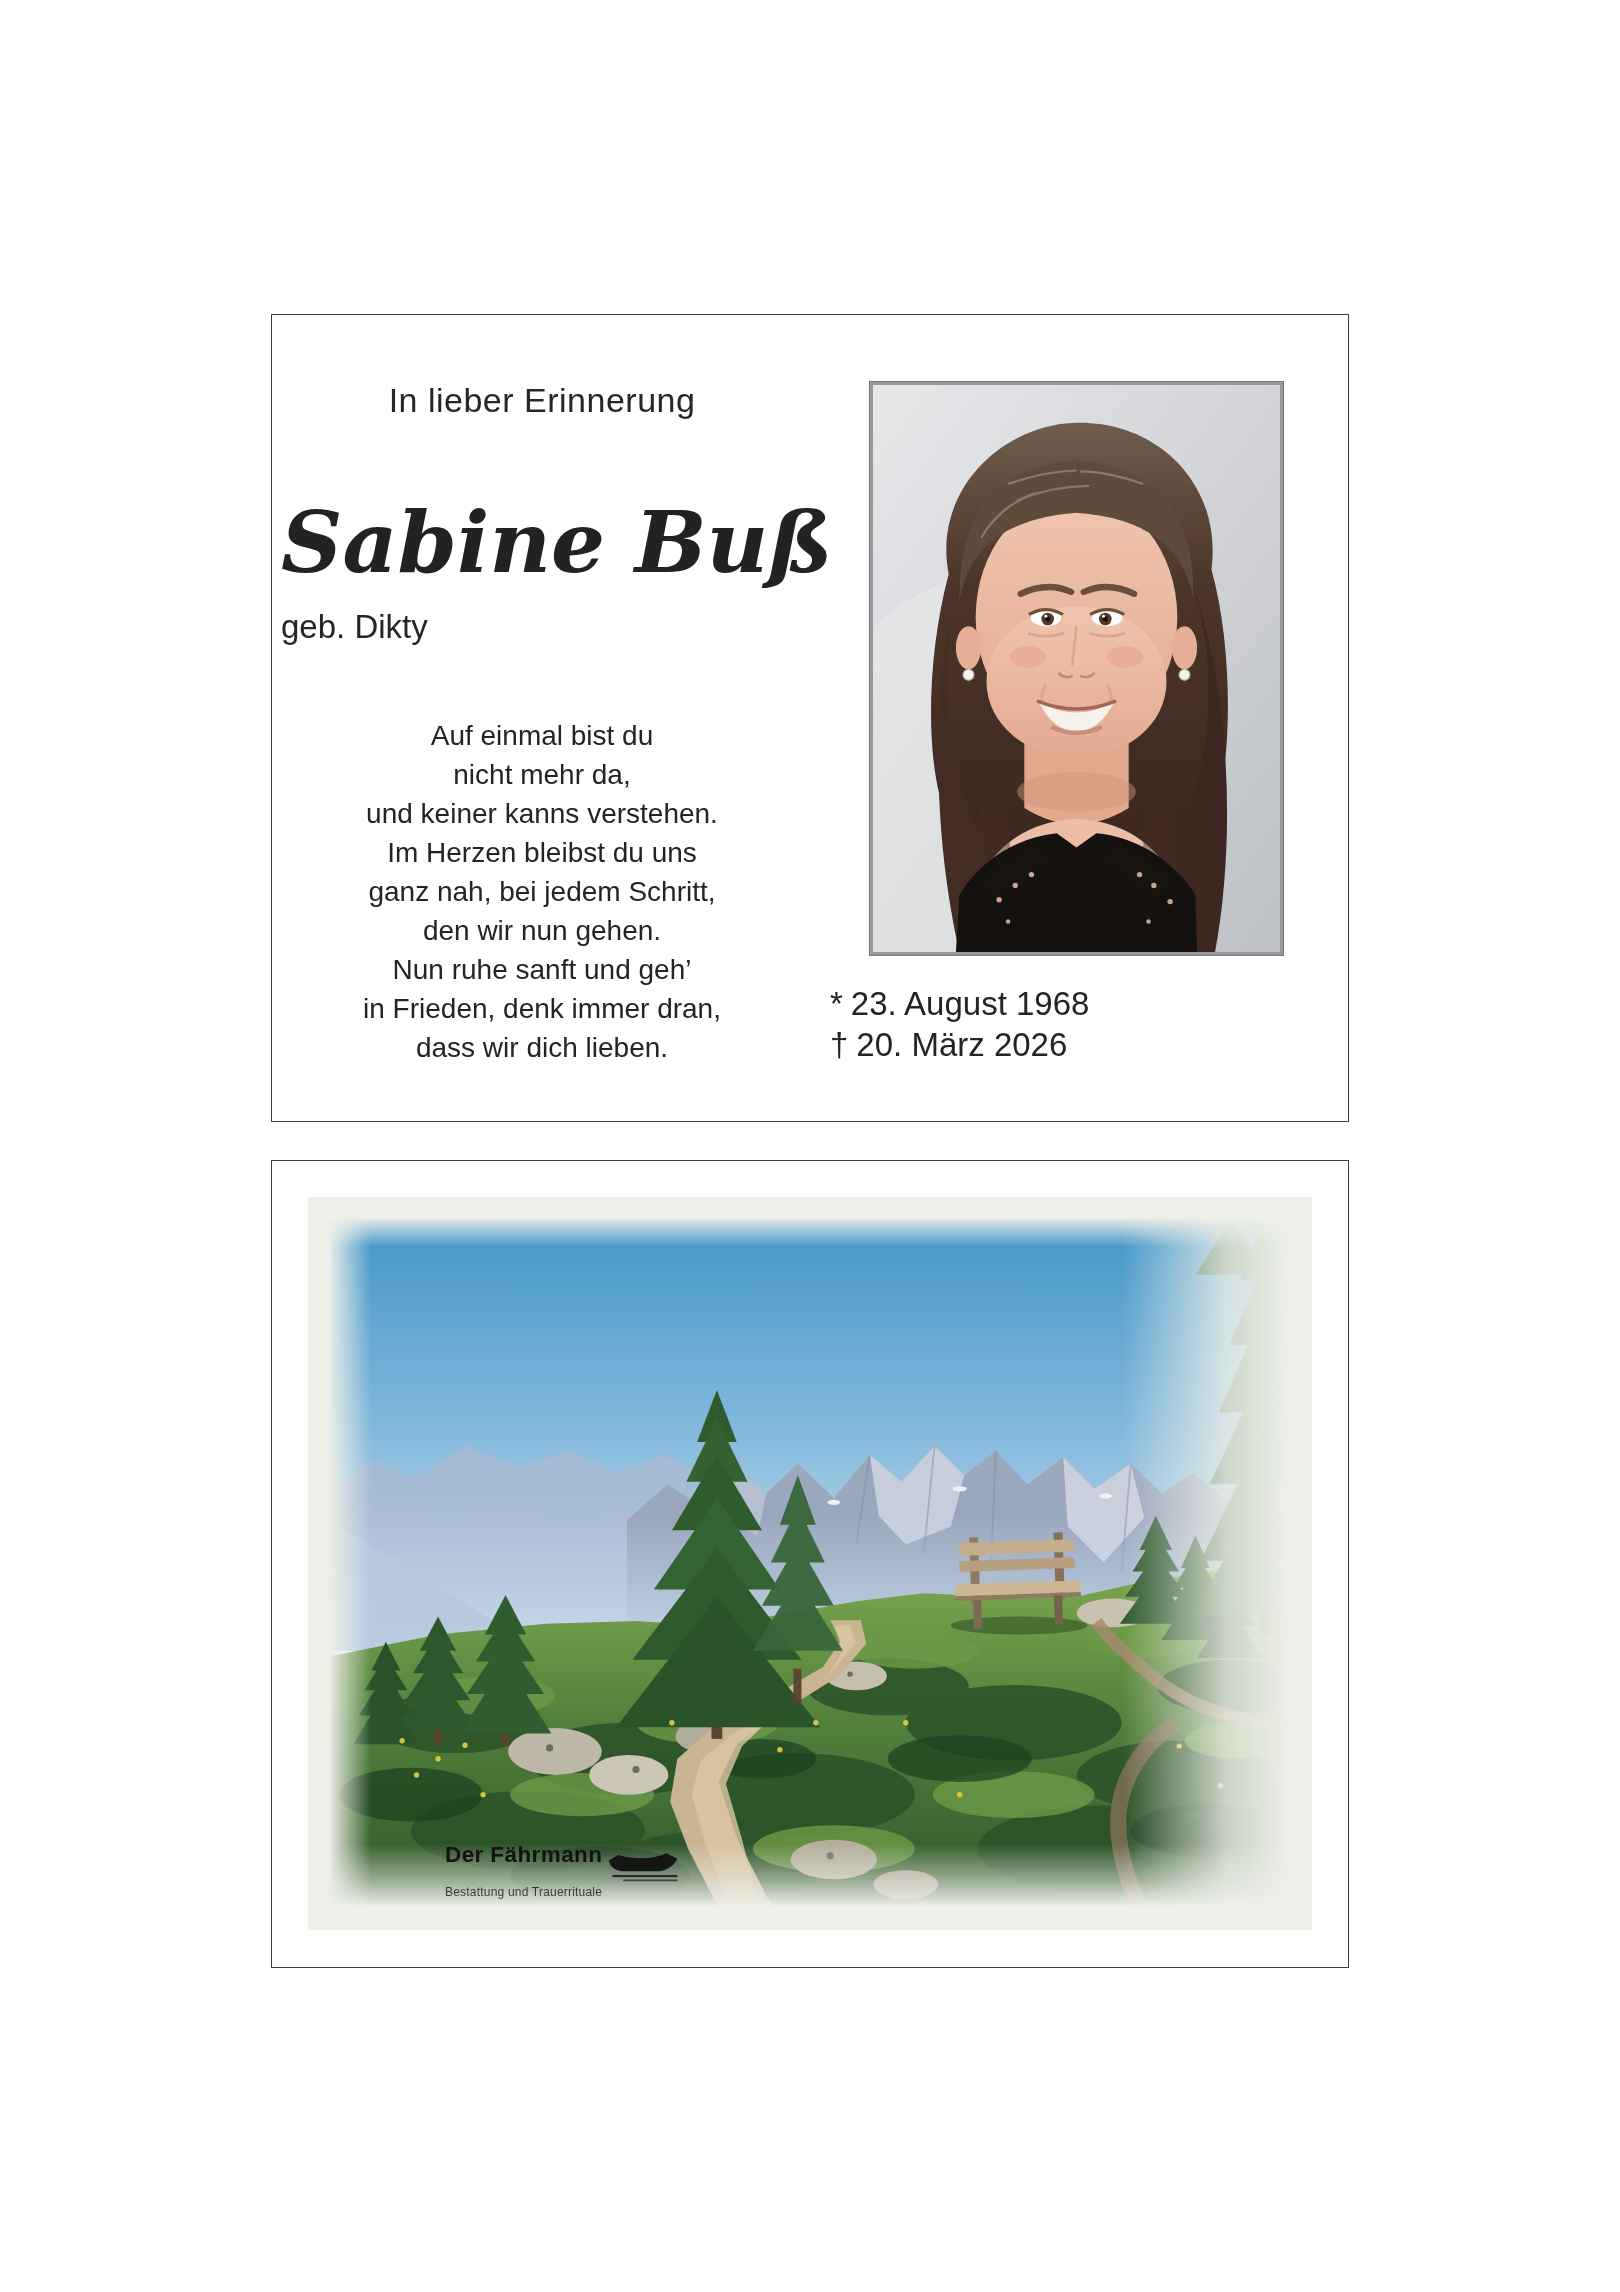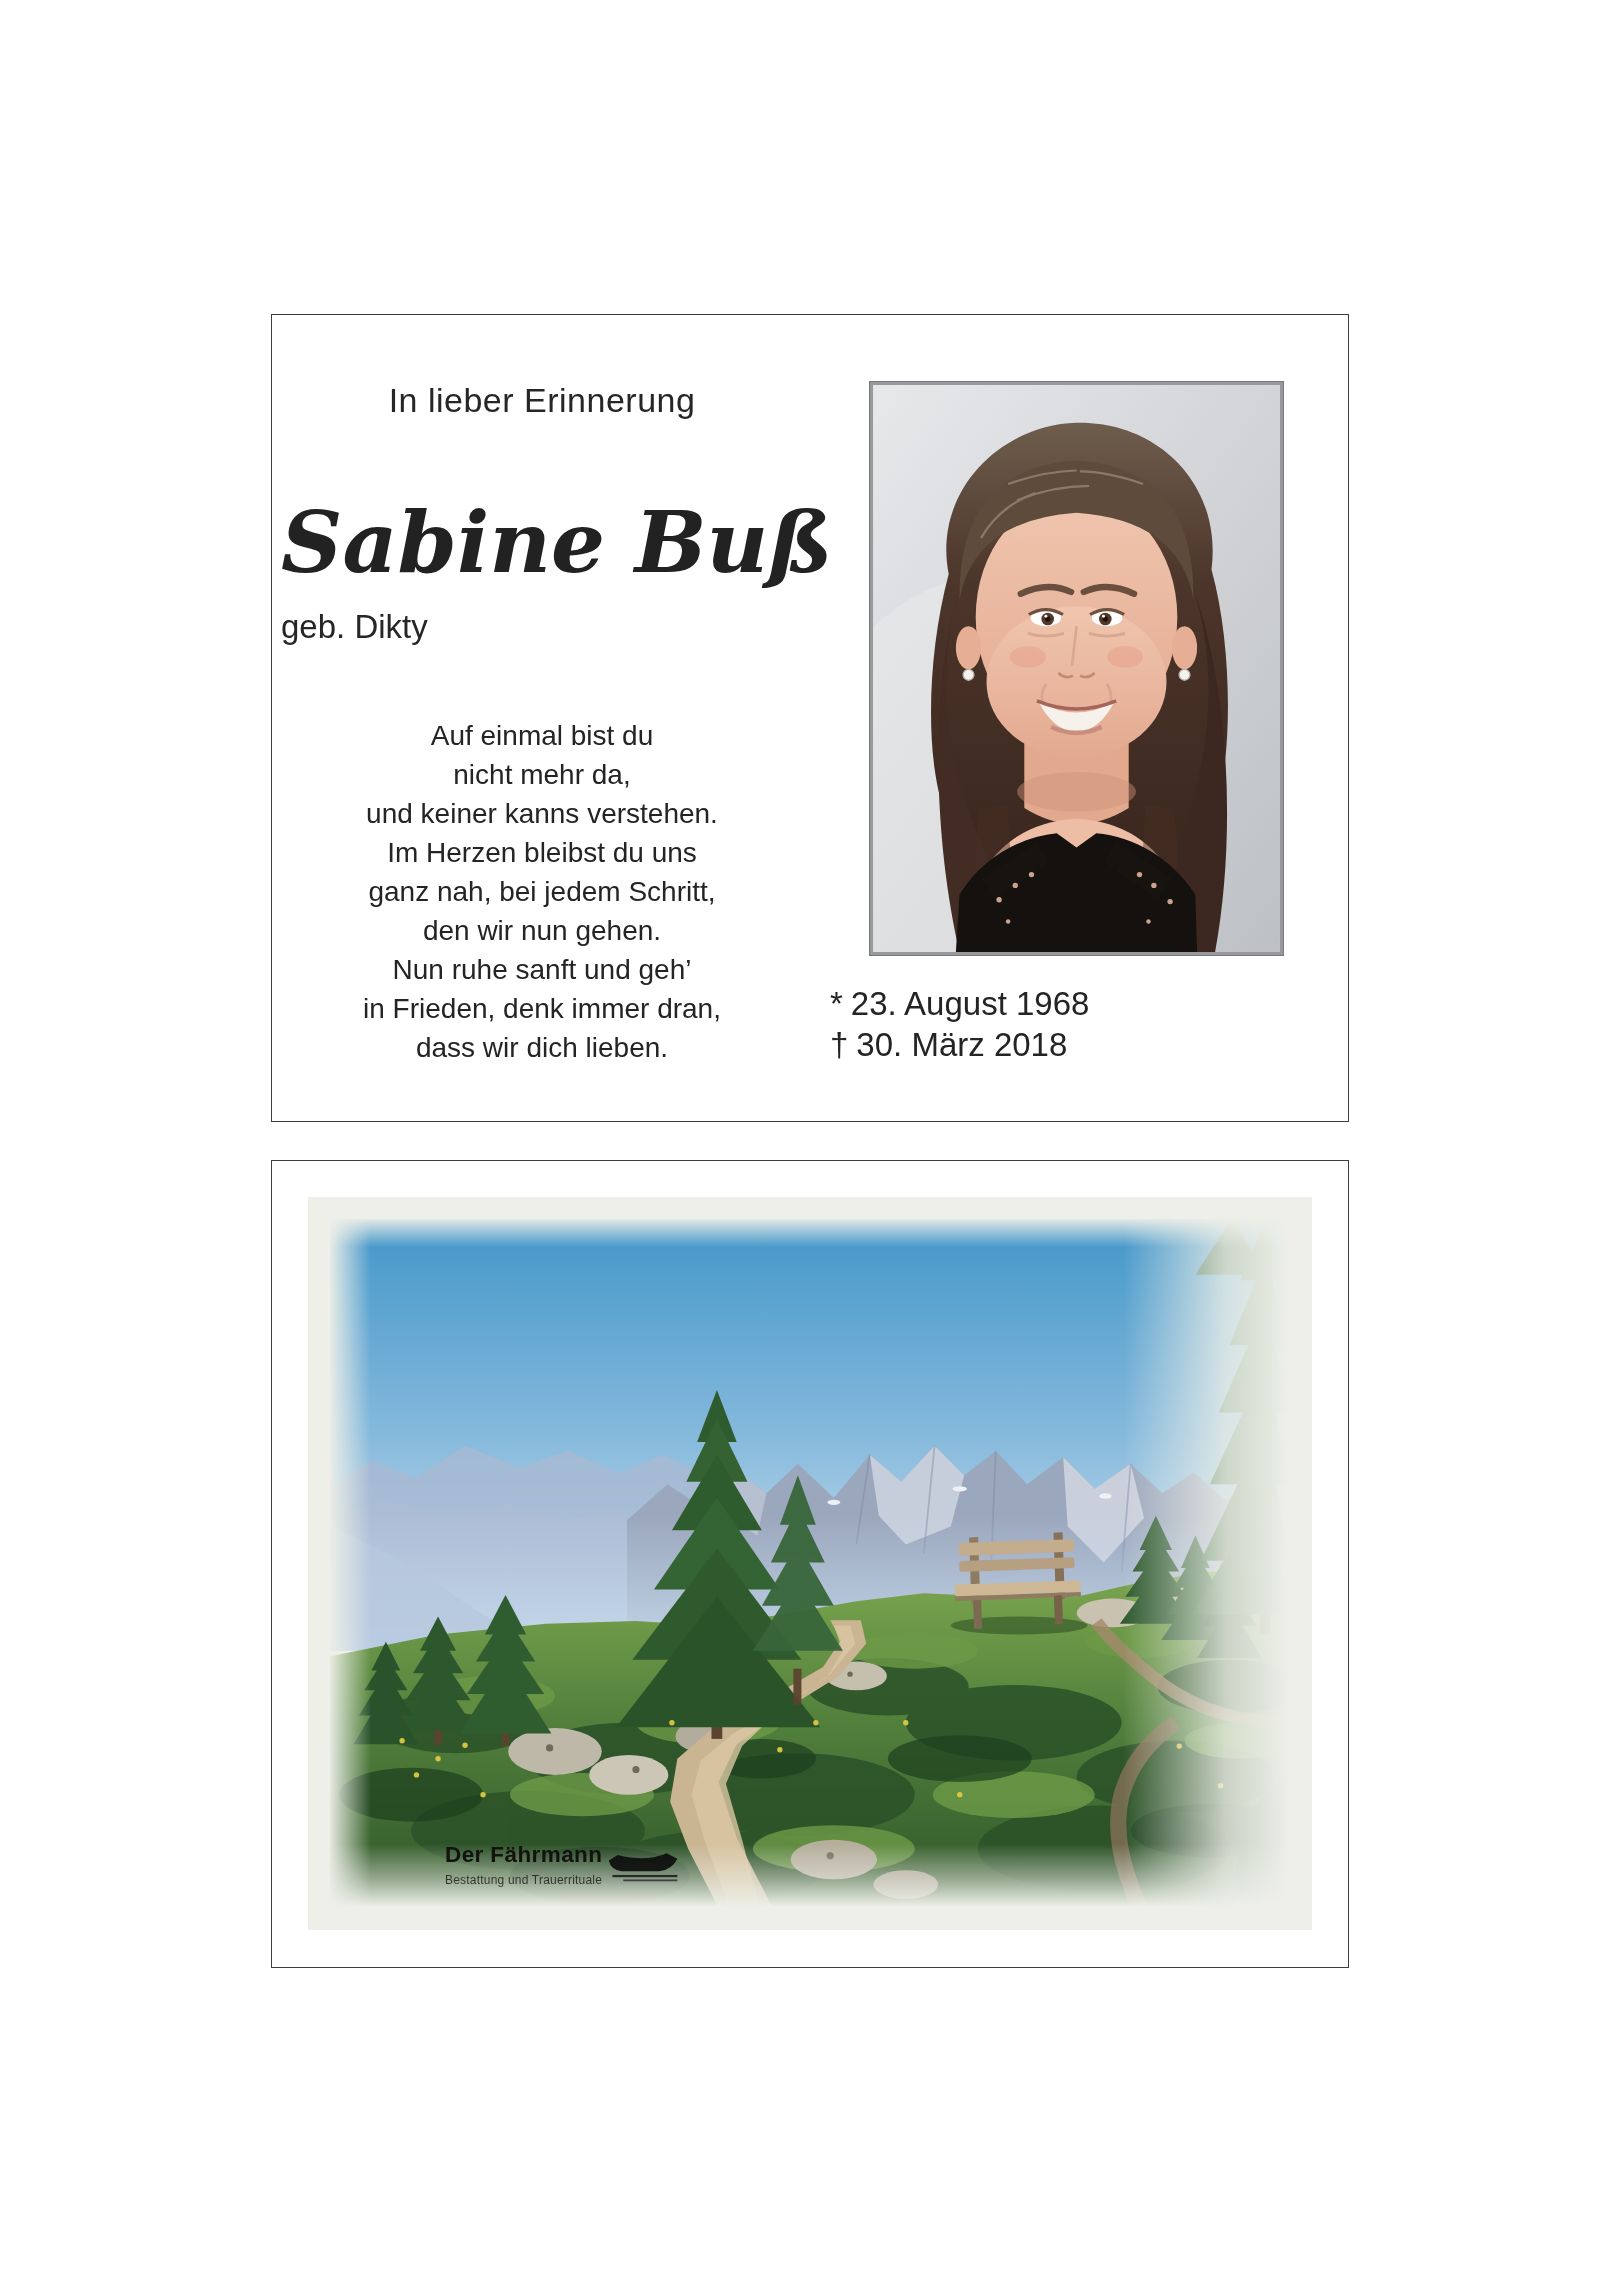--- a/index.html
+++ b/index.html
@@ -58,21 +58,21 @@
     background:linear-gradient(to bottom,#edefe8 20px,rgba(237,239,232,0) 50px);}
   .fade-left{left:0;top:0;bottom:0;width:63px;
     background:linear-gradient(to right,#edefe8 20px,rgba(237,239,232,0) 63px);}
   .fade-right{right:0;top:0;bottom:0;width:189px;
     background:linear-gradient(to left,#edefe8 23.4px,rgba(237,239,232,.82) 86px,rgba(237,239,232,0) 189px);}
   .fade-bottom{left:0;right:0;bottom:0;height:86px;
     background:linear-gradient(to top,#edefe8 23.4px,rgba(237,239,232,.55) 50px,rgba(237,239,232,0) 86px);}
 
   .watermark{position:absolute;left:137px;top:646px;z-index:6;color:#14120e;}
   .wm-title{font-size:22.5px;font-weight:bold;letter-spacing:0.4px;line-height:1.1;}
-  .wm-sub{font-size:12px;margin-top:5px;opacity:.78;letter-spacing:0.2px;}
+  .wm-sub{font-size:12px;margin-top:17px;opacity:.78;letter-spacing:0.2px;}
   .wm-boat{position:absolute;left:162px;top:2.7px;width:74px;height:38px;opacity:.92;}
 </style>
 </head>
 <body>
 
 <div class="page">
 
   <section class="card" id="card-top">
 
     <div class="left-col">
@@ -204,21 +204,21 @@
             <circle cx="270" cy="534" r="3"></circle>
         </g>
       </svg>
     </figure>
 
     <div class="dates">
       <div>
         <span class="date-symbol">*</span><span>23. August 1968</span>
       </div>
       <div>
-        <span class="date-symbol">†</span><span>30. März 2018</span>
+        <span class="date-symbol">†</span><span>20. März 2026</span>
       </div>
     </div>
   </section>
 
   <section class="card" id="card-bottom">
     <figure class="landscape">
       <div class="scene">
         <svg viewBox="0 0 1067 766">
           <defs>
             <linearGradient id="sky" x1="0" y1="0" x2="0" y2="1">

